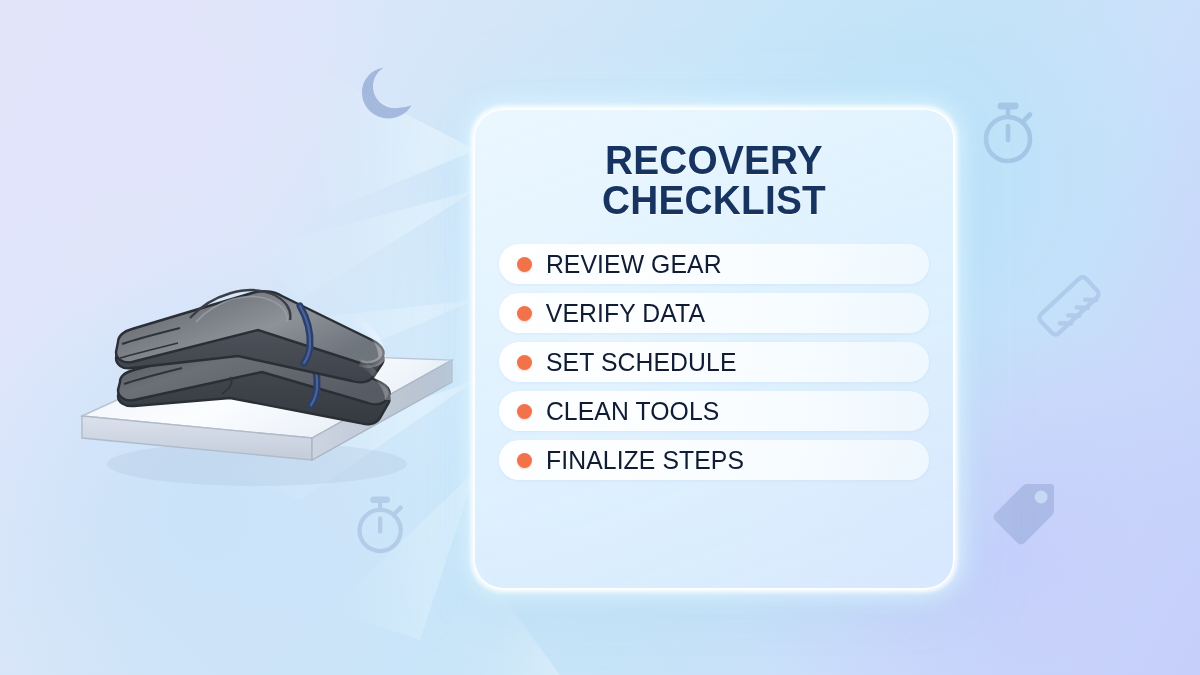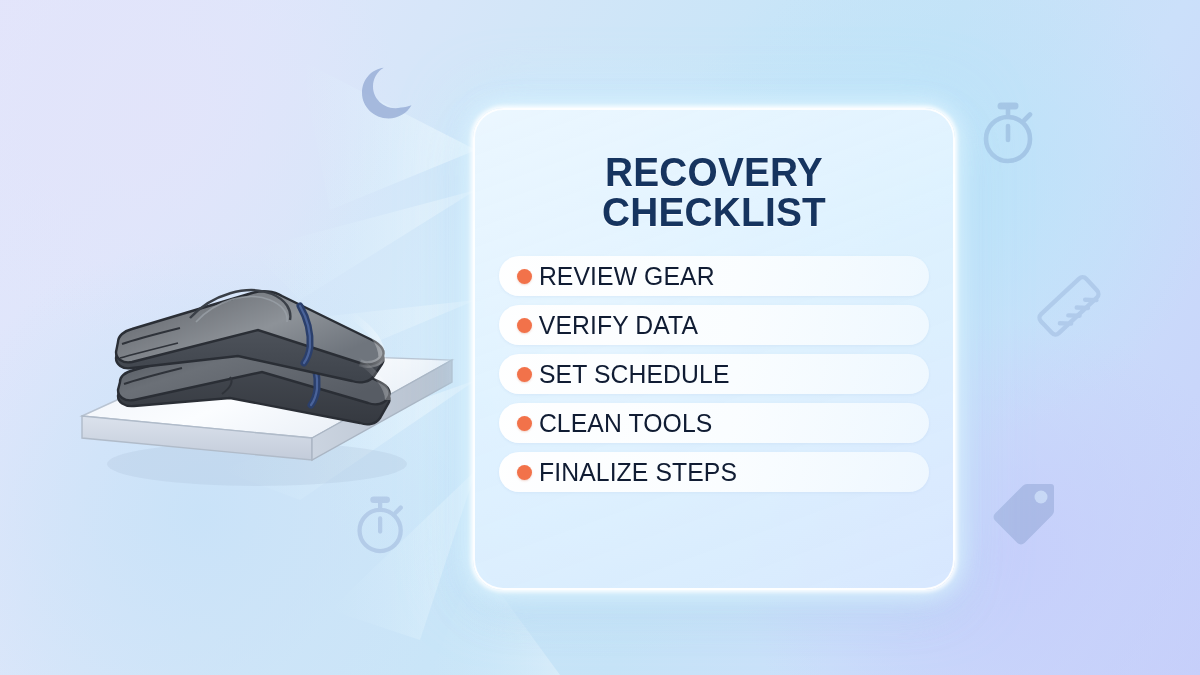--- a/index.html
+++ b/index.html
@@ -114,21 +114,20 @@
       0 18px 50px rgba(120,150,200,0.18);
   }
 
   .card-inner {
     position: absolute;
     inset: 0;
     padding: 30px 24px 24px 24px;
     box-sizing: border-box;
     display: flex;
     flex-direction: column;
-    margin-top: 12px;
   }
 
   .card-title {
     font-family: "Liberation Sans Narrow", "Liberation Sans", sans-serif;
     font-size: 40px;
     font-weight: 700;
     letter-spacing: 0.2px;
     color: #16345f;
     text-align: center;
     line-height: 1;
@@ -142,21 +141,21 @@
     margin: 0;
     padding: 0;
     display: flex;
     flex-direction: column;
     gap: 9px;
   }
 
   .check-item {
     display: flex;
     align-items: center;
-    gap: 6px;
+    gap: 13px;
     height: 40px;
     padding: 0 18px;
     border-radius: 20px;
     background: linear-gradient(100deg,
         rgba(255,255,255,0.97) 0%,
         rgba(252,254,255,0.93) 55%,
         rgba(243,250,255,0.80) 100%);
     box-shadow: 0 1px 3px rgba(110,150,195,0.10);
     box-sizing: border-box;
   }

